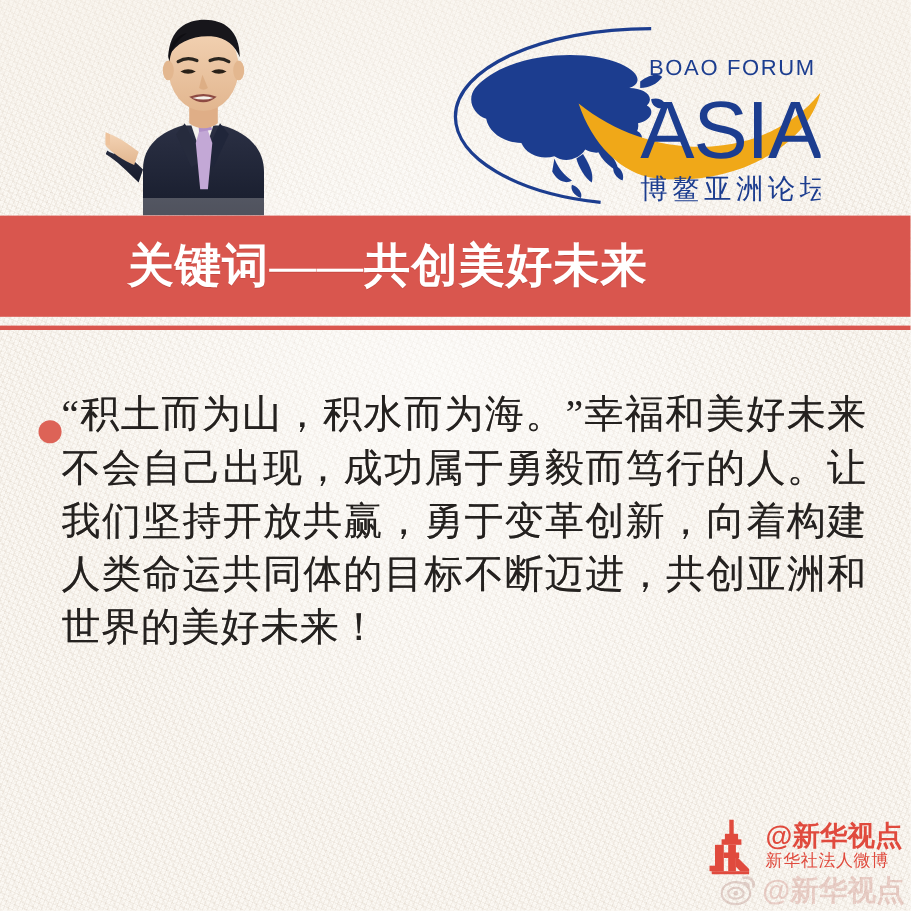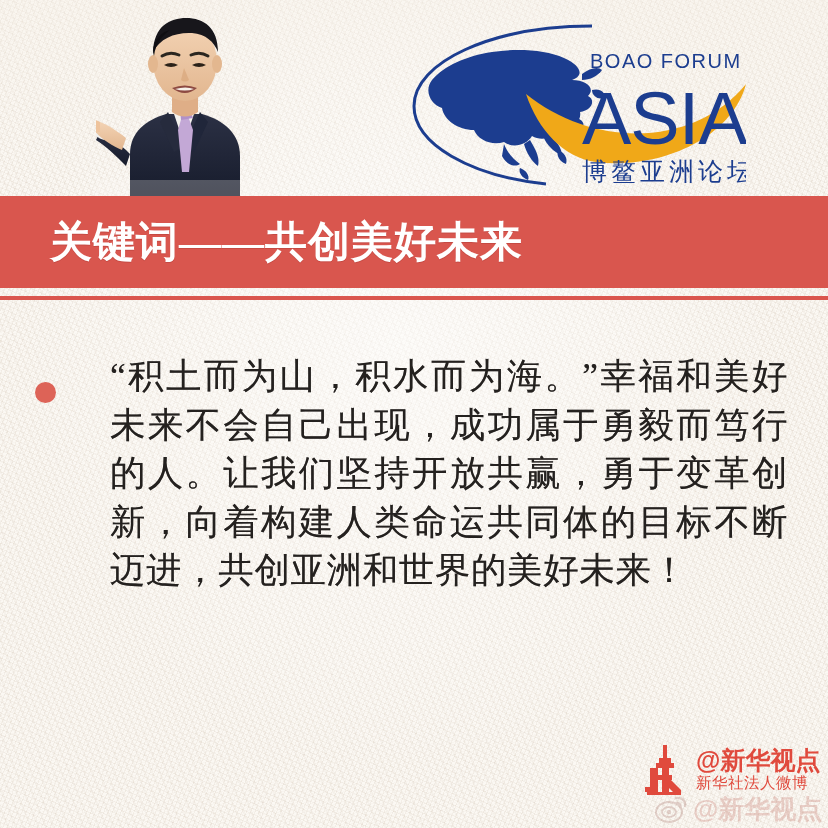--- a/index.html
+++ b/index.html
@@ -75,21 +75,21 @@
     position: absolute;
     left: 0;
     top: 196px;
     width: 828px;
     height: 92px;
     background: #d9564e;
     display: flex;
     align-items: center;
   }
   .title-banner .banner-text {
-    margin-left: 50px;
+    margin-left: 116px;
     color: #ffffff;
     font-family: "Liberation Serif", "DejaVu Serif", serif;
     font-size: 42px;
     font-weight: 700;
     letter-spacing: 1px;
     line-height: 1;
     white-space: nowrap;
     text-shadow: 0 1px 0 rgba(140,40,34,0.25);
   }
 
@@ -113,21 +113,21 @@
     position: absolute;
     left: 35px;
     top: 30px;
     width: 21px;
     height: 21px;
     border-radius: 50%;
     background: #dd6357;
   }
   .body-text {
     margin: 0;
-    padding: 0 40px 0 110px;
+    padding: 0 40px 0 56px;
     color: #24211f;
     font-family: "Liberation Serif", "DejaVu Serif", serif;
     font-size: 35.5px;
     line-height: 48.5px;
     letter-spacing: 0.6px;
     text-align: justify;
     text-justify: inter-character;
     font-weight: 500;
     text-shadow: 0 0 0.4px rgba(30,26,24,0.5);
   }

